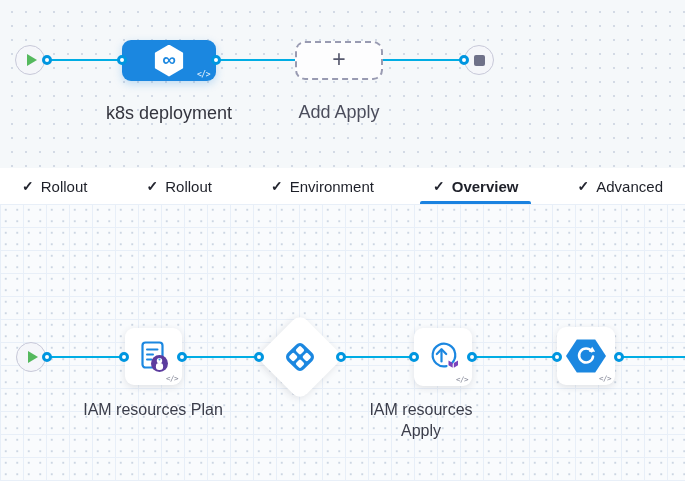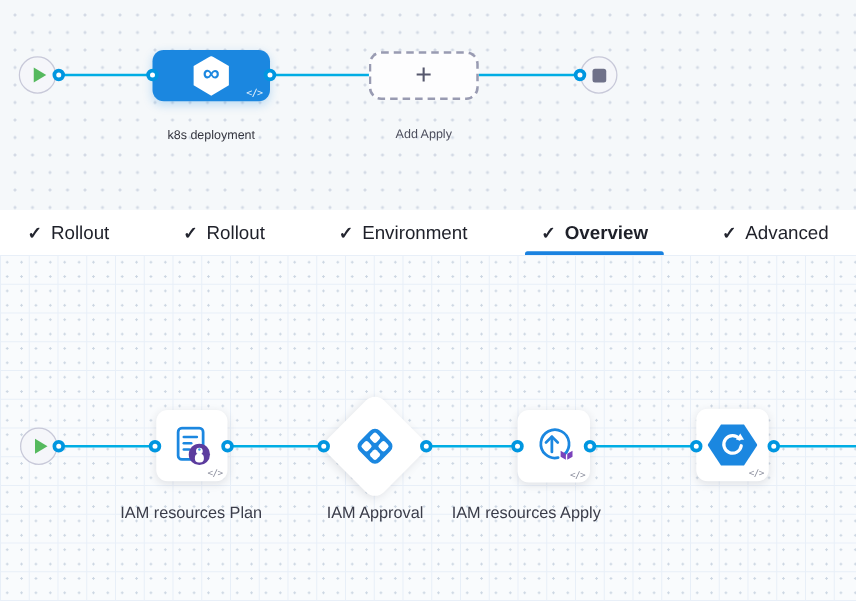--- a/index.html
+++ b/index.html
@@ -57,21 +57,21 @@
     position:absolute;right:6px;bottom:2px;font-size:8px;letter-spacing:-0.5px;
     font-family:"DejaVu Sans Mono",monospace;color:rgba(255,255,255,.9);
   }
   .add-stage{
     position:absolute;left:295px;top:41px;width:88px;height:39px;box-sizing:border-box;
     border:2px dashed #999bb2;border-radius:10px;background:#fdfdfe;
     display:flex;align-items:center;justify-content:center;z-index:4;
   }
   .add-stage .plus{font-size:23px;font-weight:300;color:#56586d;line-height:1;margin-top:-2px;}
   .node-label{
-    position:absolute;text-align:center;font-size:10px;color:#34353f;z-index:3;
+    position:absolute;text-align:center;font-size:18px;color:#34353f;z-index:3;
   }
   .node-label.lighter{color:#4b4d5c;}
   
   .tabbar{
     position:absolute;left:0;top:168px;width:685px;height:36px;background:#fff;
     display:flex;align-items:stretch;justify-content:space-between;
     padding:0 9px;box-sizing:border-box;z-index:8;
   }
   .tab{
     position:relative;display:flex;align-items:center;gap:7px;padding:0 13px;
@@ -94,21 +94,21 @@
     position:absolute;right:4px;bottom:2px;font-size:7.5px;letter-spacing:-0.5px;
     font-family:"DejaVu Sans Mono",monospace;color:#8a8d9c;
   }
   .diamond{
     position:absolute;left:269px;top:122px;width:62px;height:62px;border-radius:10px;
     background:#fff;box-shadow:0 2px 7px rgba(40,41,61,.12);
     transform:rotate(45deg);display:flex;align-items:center;justify-content:center;z-index:4;
   }
   .diamond .inner{transform:rotate(-45deg);display:flex;}
   .step-label{
-    position:absolute;width:140px;text-align:center;font-size:13px;line-height:21px;
+    position:absolute;width:140px;text-align:center;font-size:16px;line-height:21px;
     color:#3b3d4a;z-index:3;
   }
   .rollout-hex{
     width:40px;height:35px;background:#1b87e0;
     clip-path:polygon(0% 50%,27% 3%,73% 3%,100% 50%,73% 97%,27% 97%);
     display:flex;align-items:center;justify-content:center;
   }
 </style>
 </head>
 <body>
@@ -244,17 +244,16 @@
     <div class="cdot" style="left:119px;top:148px;"></div>
     <div class="cdot" style="left:177px;top:148px;"></div>
     <div class="cdot" style="left:254px;top:148px;"></div>
     <div class="cdot" style="left:336px;top:148px;"></div>
     <div class="cdot" style="left:409px;top:148px;"></div>
     <div class="cdot" style="left:467px;top:148px;"></div>
     <div class="cdot" style="left:552px;top:148px;"></div>
     <div class="cdot" style="left:614px;top:148px;"></div>
 
     <div class="step-label" style="left:83px;top:195px;">IAM resources Plan</div>
-    <div class="step-label" style="left:230px;top:195px;">IAM Approval</div>
     <div class="step-label" style="left:351px;top:195px;">IAM resources Apply</div>
   </div>
 
 </div>
 
 </body></html>

